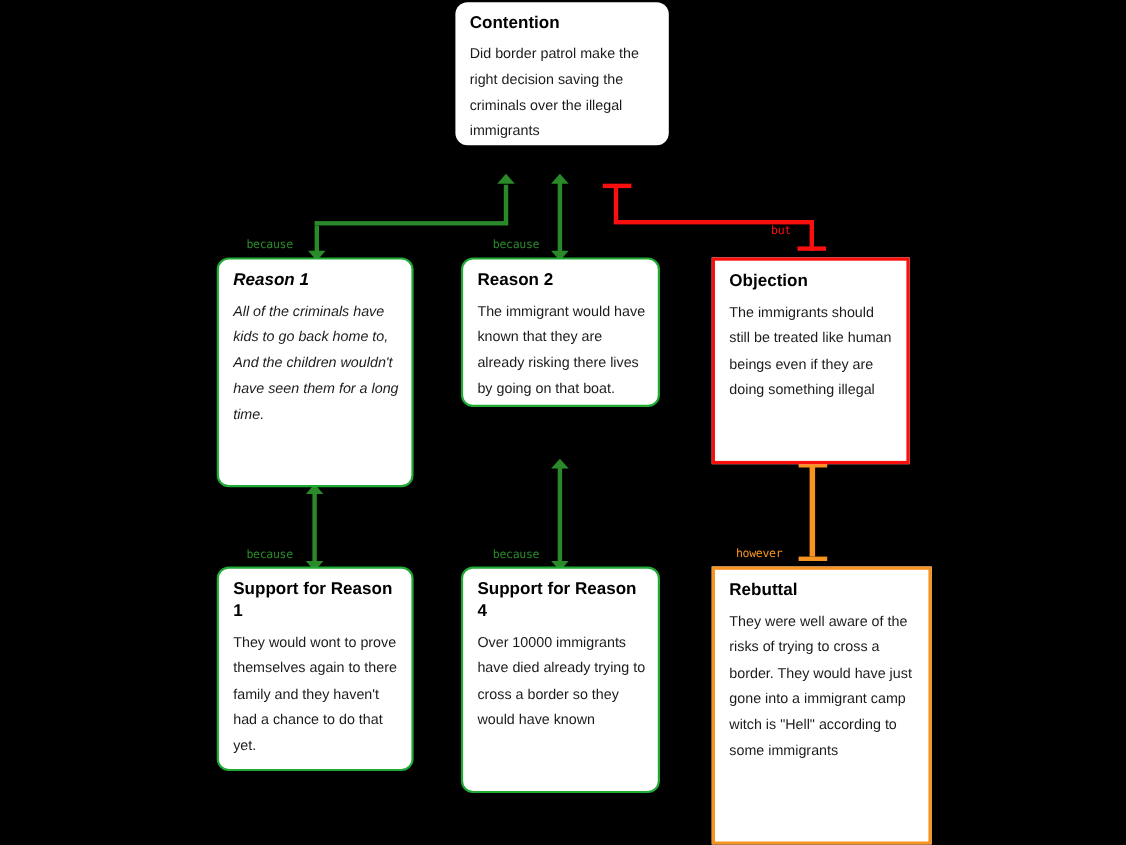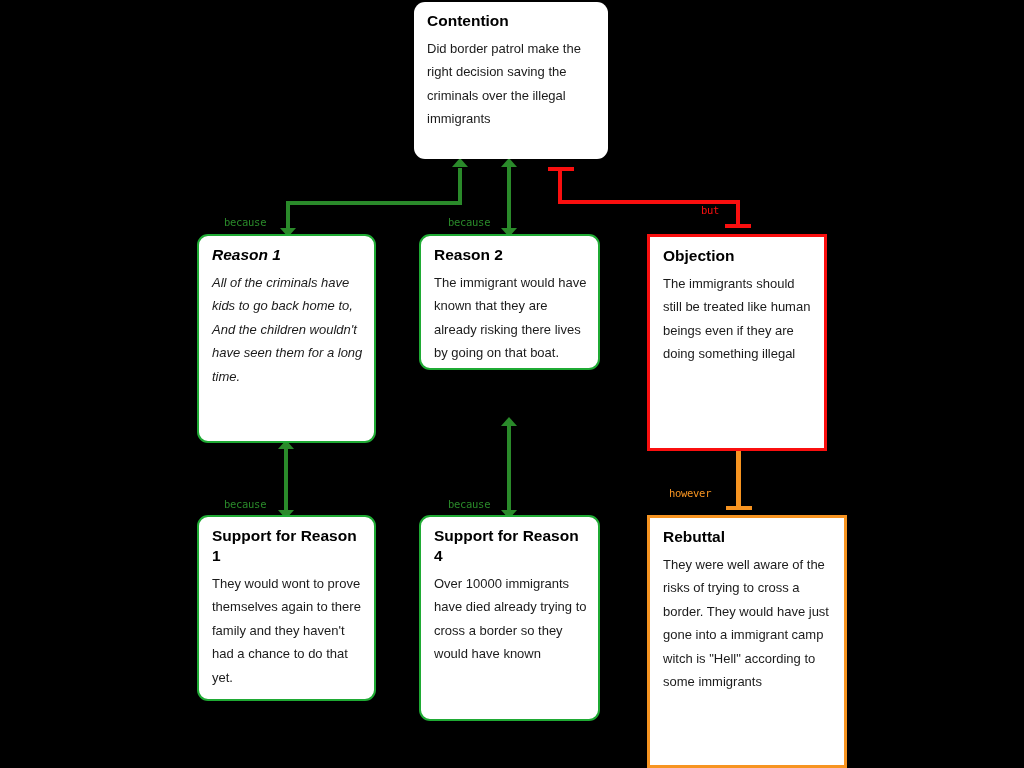--- a/index.html
+++ b/index.html
@@ -144,44 +144,44 @@
     <div class="arrow-up" style="left:501px; top:417px;"></div>
     <div class="arrow-down" style="left:501px; top:510px;"></div>
   </div>
   <div class="conn-label lbl-green" style="left:448px; top:498px;">because</div>
 
   <div class="conn">
     <div class="tbar orange" style="left:726px; top:421px; width:26px;"></div>
     <div class="seg orange" style="left:736px; top:423px; width:5px; height:83px;"></div>
     <div class="tbar orange" style="left:726px; top:506px; width:26px;"></div>
   </div>
-  <div class="conn-label lbl-orange" style="left:669px; top:487px;">however</div>
-
-  <div class="node rounded" style="left:414px; top:2px; width:194px; height:157px;">
+  <div class="conn-label lbl-orange" style="left:669px; top:497px;">however</div>
+
+  <div class="node rounded" style="left:414px; top:2px; width:194px; height:130px;">
     <div class="node-inner">
       <div class="node-title">Contention</div>
       <div class="node-body">Did border patrol make the right decision saving the criminals over the illegal immigrants</div>
     </div>
   </div>
 
   <div class="node rounded b-green" style="left:197px; top:234px; width:179px; height:209px;font-style:italic;">
     <div class="node-inner">
       <div class="node-title">Reason 1</div>
       <div class="node-body">All of the criminals have kids to go back home to, And the children wouldn't have seen them for a long time.</div>
     </div>
   </div>
 
   <div class="node rounded b-green" style="left:419px; top:234px; width:181px; height:136px;">
     <div class="node-inner">
       <div class="node-title">Reason 2</div>
       <div class="node-body">The immigrant would have known that they are already risking there lives by going on that boat.</div>
     </div>
   </div>
 
-  <div class="node square b-red" style="left:647px; top:234px; width:180px; height:217px;">
+  <div class="node square b-red" style="left:647px; top:234px; width:180px; height:188px;">
     <div class="node-inner">
       <div class="node-title">Objection</div>
       <div class="node-body">The immigrants should still be treated like human beings  even if they are doing something illegal</div>
     </div>
   </div>
 
   <div class="node rounded b-green" style="left:197px; top:515px; width:179px; height:186px;">
     <div class="node-inner">
       <div class="node-title">Support for Reason 1</div>
       <div class="node-body">They would wont to prove themselves again to there family and they haven't had a chance to do that yet.</div>

